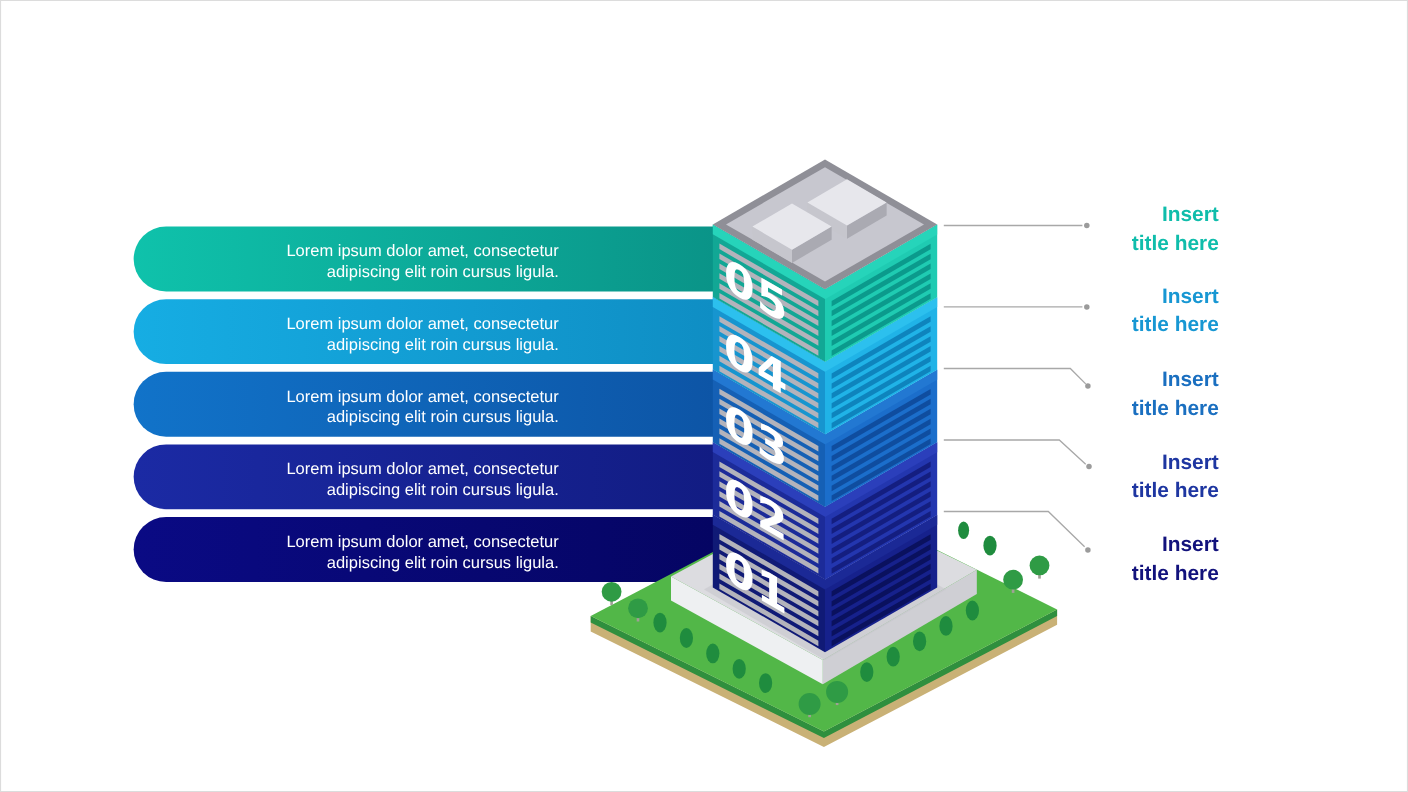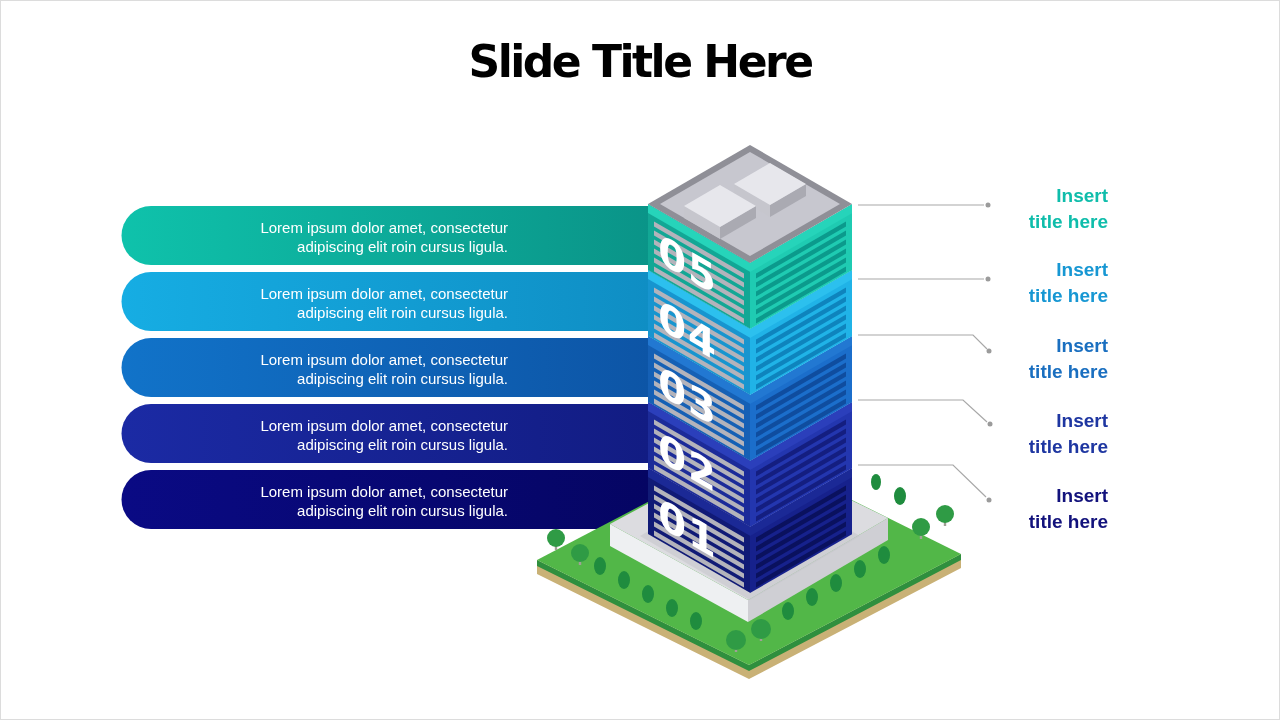--- a/index.html
+++ b/index.html
@@ -24,21 +24,20 @@
   }
   .lb1{color:#0fbdab;} .lb2{color:#1797d3;} .lb3{color:#1a6fc0;}
   .lb4{color:#1e36a1;} .lb5{color:#12127c;}
   .lt1{top:183px;} .lt2{top:257px;} .lt3{top:333px;} .lt4{top:408px;} .lt5{top:483px;}
 </style>
 </head>
 <body>
 
 <div class="slide">
 
-  <h1 class="title">Slide Title Here</h1>
 
   <svg class="scene" viewBox="0 0 1280 720">
     <defs>
       <linearGradient id="g0" x1="0" y1="0" x2="1" y2="0">
         <stop offset="0" stop-color="#0fc2ab"></stop>
         <stop offset="1" stop-color="#0a9488"></stop>
       </linearGradient>
       <linearGradient id="g1" x1="0" y1="0" x2="1" y2="0">
         <stop offset="0" stop-color="#16ade3"></stop>
         <stop offset="1" stop-color="#0f8ec4"></stop>

